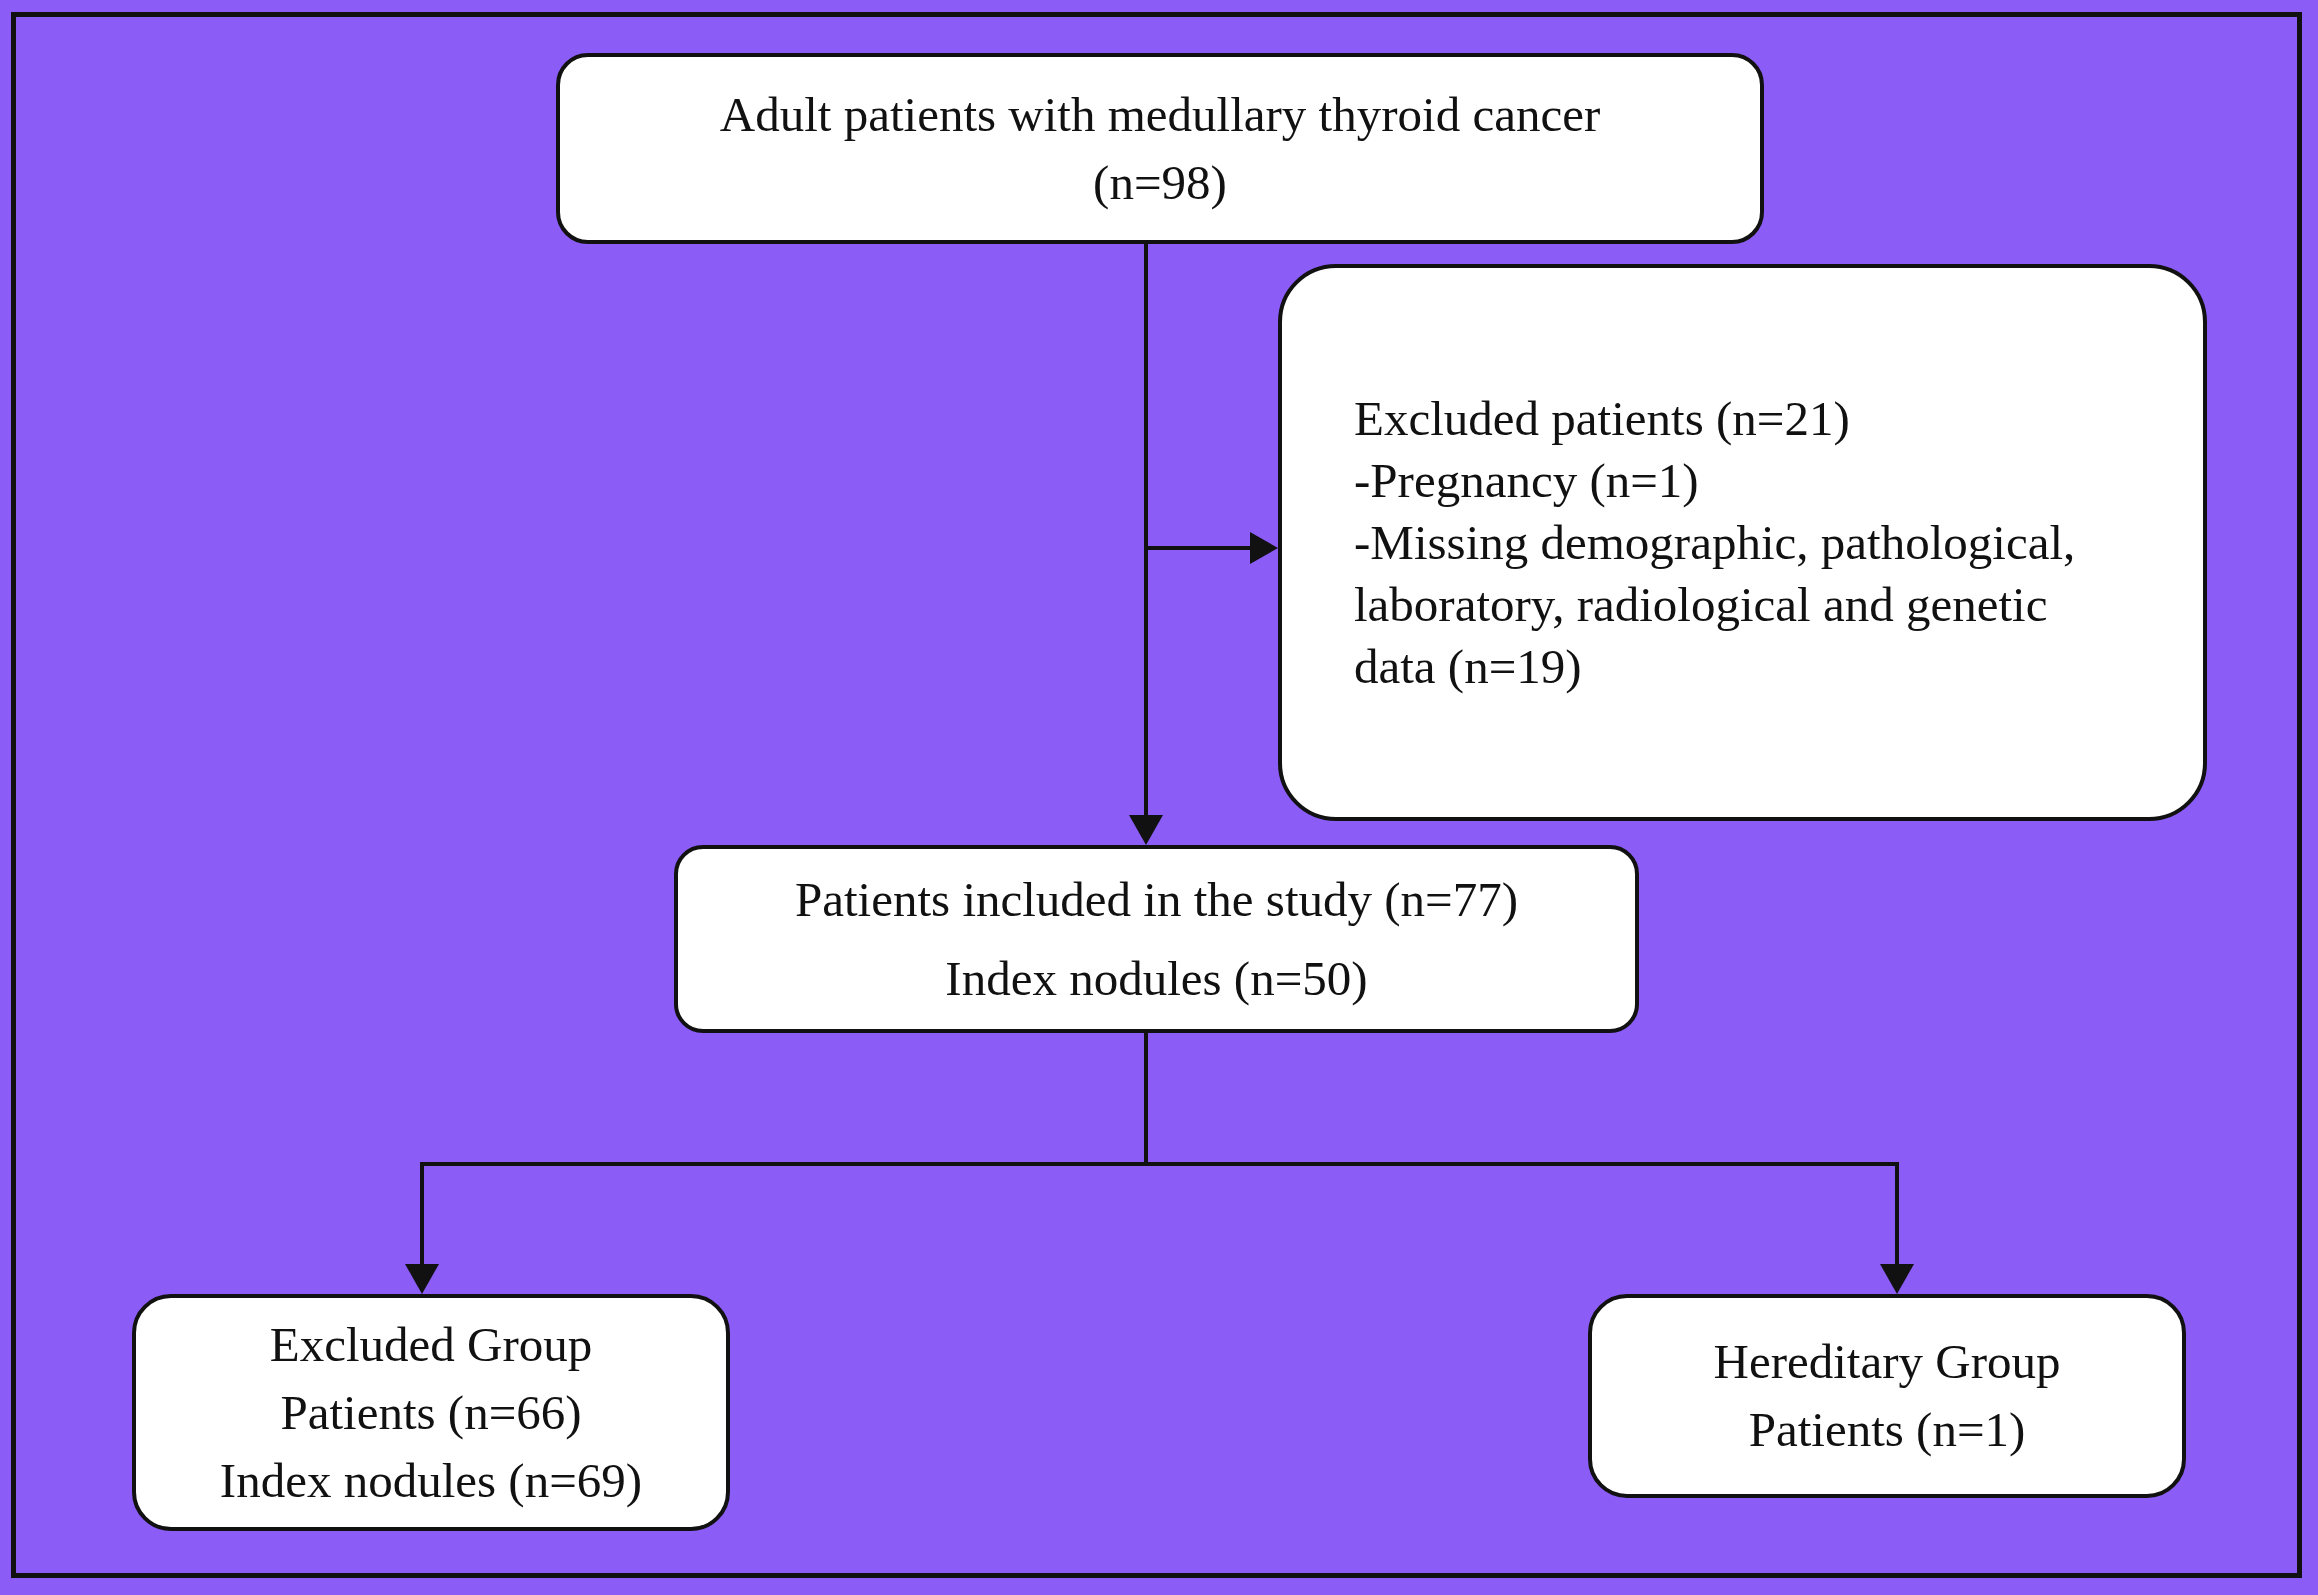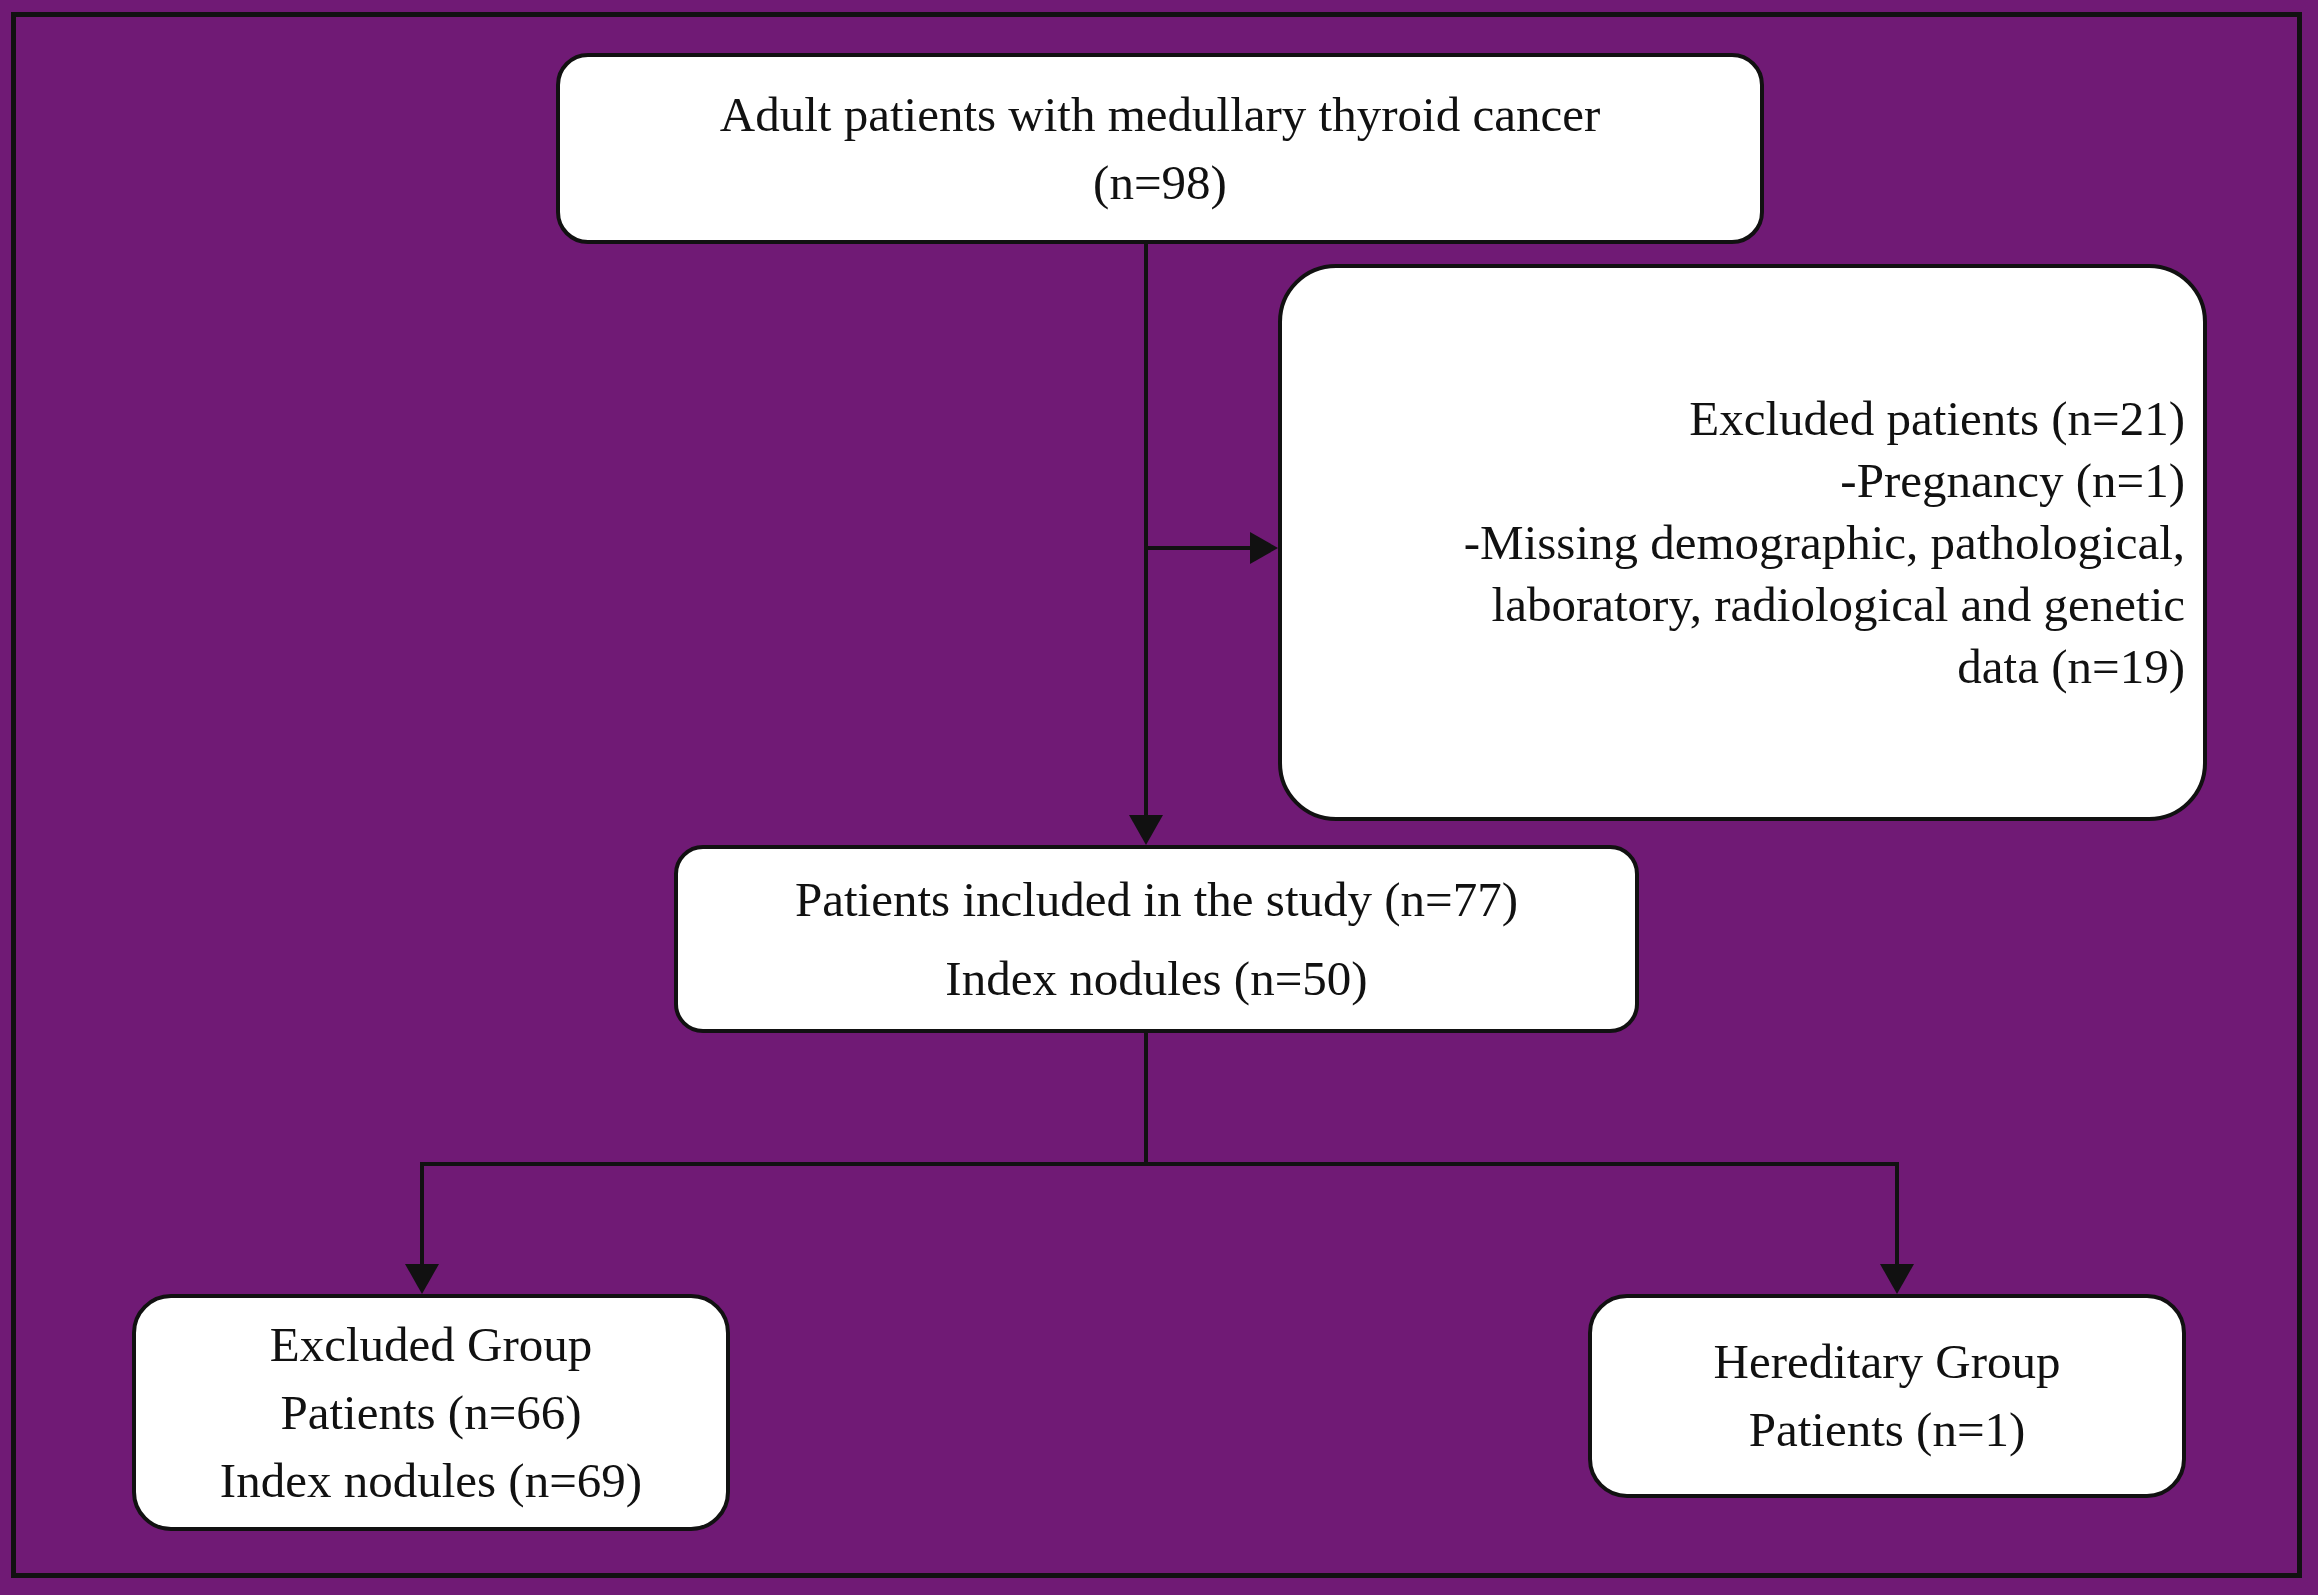--- a/index.html
+++ b/index.html
@@ -8,21 +8,21 @@
     background: #ffffff;
     width: 2319px;
     height: 1596px;
     overflow: hidden;
     font-family: "Liberation Serif", "DejaVu Serif", serif;
   }
   .canvas {
     position: relative;
     width: 2319px;
     height: 1596px;
-    background: #701a75;
+    background: #8b5cf6;
     color: #111111;
   }
   
   .frame {
     position: absolute;
     left: 11px;
     top: 12px;
     width: 2291px;
     height: 1566px;
     border: 5.5px solid #111111;
@@ -48,23 +48,23 @@
     left: 556px; top: 53px;
     width: 1208px; height: 191px;
     border-radius: 32px;
   }
   .node-source .bline { line-height: 68px; }
 
   .node-excluded {
     left: 1278px; top: 264px;
     width: 929px; height: 557px;
     border-radius: 58px;
-    align-items: flex-end;
+    align-items: flex-start;
     text-align: left;
-    padding-left: 52px;
+    padding-left: 72px;
     padding-right: 18px;
   }
   .node-excluded .bline { line-height: 62px; }
 
   .node-included {
     left: 674px; top: 845px;
     width: 965px; height: 188px;
     border-radius: 29px;
   }
   .node-included .bline { line-height: 79px; }

